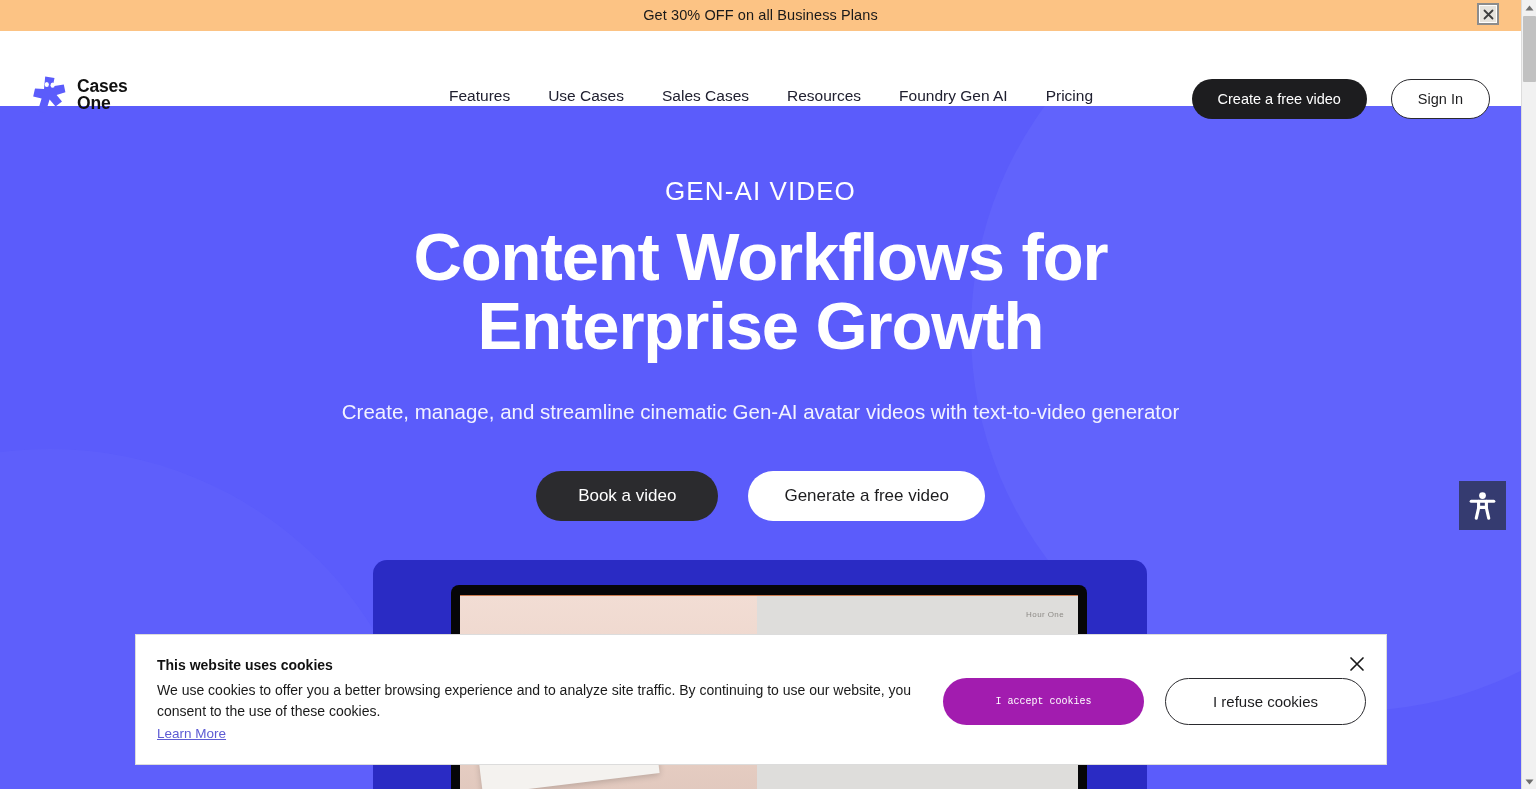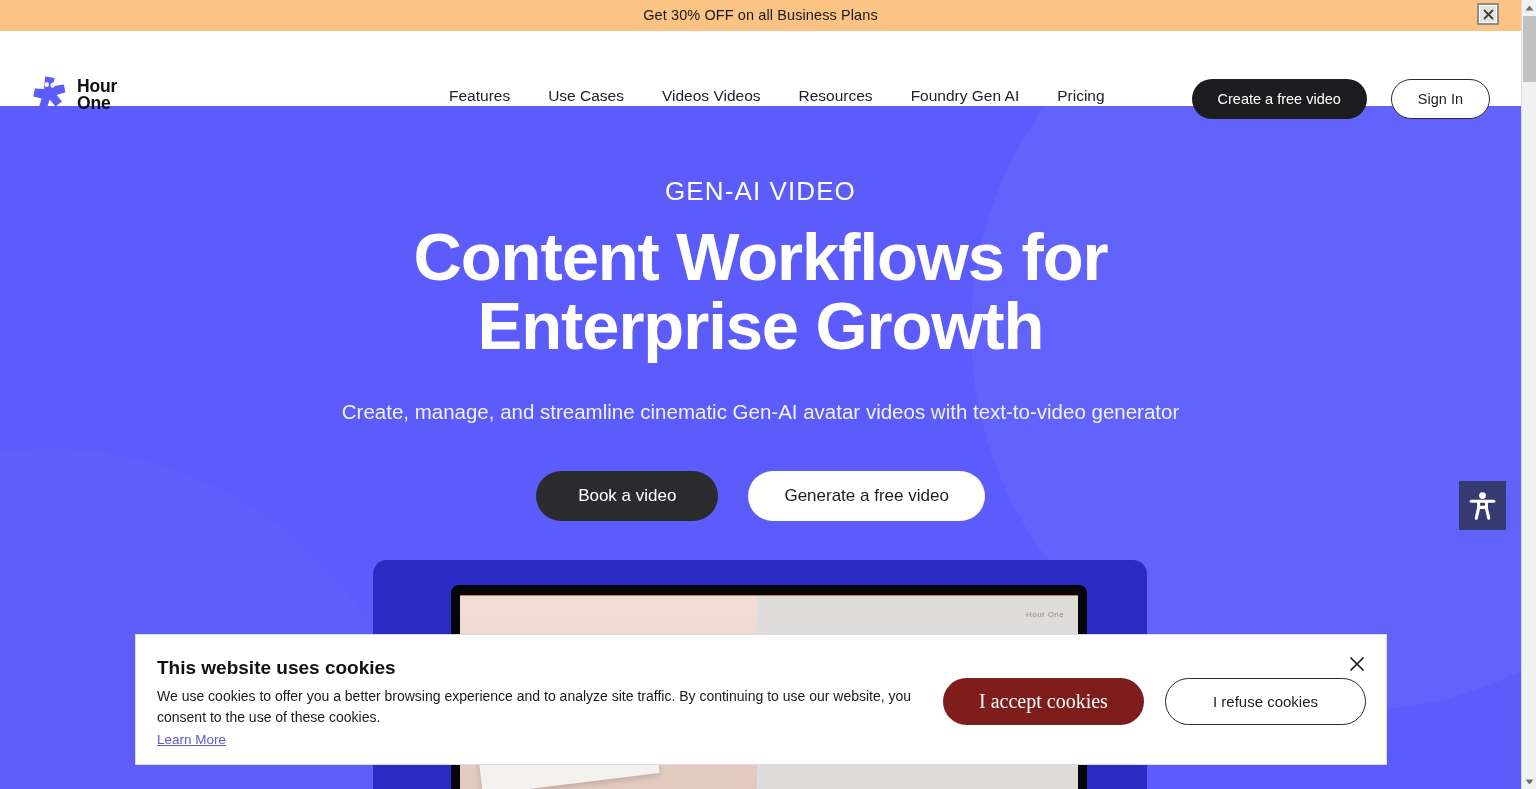--- a/index.html
+++ b/index.html
@@ -319,21 +319,21 @@
     height: 131px;
     background: #ffffff;
     border: 1px solid #dcdcdc;
     z-index: 30;
     padding: 22px 28px 0 21px;
     display: flex;
     align-items: flex-start;
   }
   .cookie-left { width: 800px; }
   .cookie-title {
-    font-size: 19px;
+    font-size: 14px;
     font-weight: 700;
     color: #111111;
     line-height: 1.2;
     margin-bottom: 6px;
   }
   .cookie-body {
     font-size: 14px;
     line-height: 1.55;
     color: #1a1a1a;
     max-width: 760px;
@@ -347,28 +347,28 @@
     cursor: pointer;
   }
   .cookie-actions {
     position: absolute;
     left: 807px;
     top: 43px;
     display: flex;
     gap: 21px;
   }
   .cookie-accept {
-    background: #7f1d1d;
+    background: #a21caf;
     color: #ffffff;
     border: none;
     border-radius: 999px;
     height: 47px;
     width: 201px;
-    font-size: 20px;
-    font-family: Liberation Serif, serif;
+    font-size: 10px;
+    font-family: Liberation Mono, monospace;
     cursor: pointer;
   }
   .cookie-refuse {
     background: #ffffff;
     color: #1d1d1f;
     border: 1px solid #2a2a2e;
     border-radius: 999px;
     height: 47px;
     width: 201px;
     font-size: 15px;
@@ -438,29 +438,29 @@
 
     <header class="site-header">
 
       <div class="logo-wrap">
         <svg class="logo-mark" viewBox="0 0 38 40">
           <path d="M13.2 1.5 L22.5 3.0 L20.8 11.2 L31.8 9.4 L33.4 17.2 L24.6 20.0 L30.0 26.6 L23.6 31.6 L17.6 24.6 L13.4 38.0 L6.0 35.4 L9.6 23.6 L1.2 21.4 L3.0 13.4 L12.0 14.0 Z" fill="#5b5cfb"></path>
           <ellipse cx="14.8" cy="9.5" rx="2.1" ry="2.6" fill="#ffffff"></ellipse>
           <ellipse cx="20.6" cy="10.2" rx="2.1" ry="2.6" fill="#ffffff"></ellipse>
         </svg>
         <div class="logo-text">
-          <span>Hour</span>
+          <span>Cases</span>
           <span>One</span>
         </div>
       </div>
 
       <nav class="nav-links">
         <a class="nav-link">Features</a>
         <a class="nav-link">Use Cases</a>
-        <a class="nav-link">Videos Videos</a>
+        <a class="nav-link">Sales Cases</a>
         <a class="nav-link">Resources</a>
         <a class="nav-link">Foundry Gen AI</a>
         <a class="nav-link">Pricing</a>
       </nav>
 
       <div class="header-actions">
         <button class="btn-dark-pill">Create a free video</button>
         <button class="btn-outline-pill">Sign In</button>
       </div>
 

